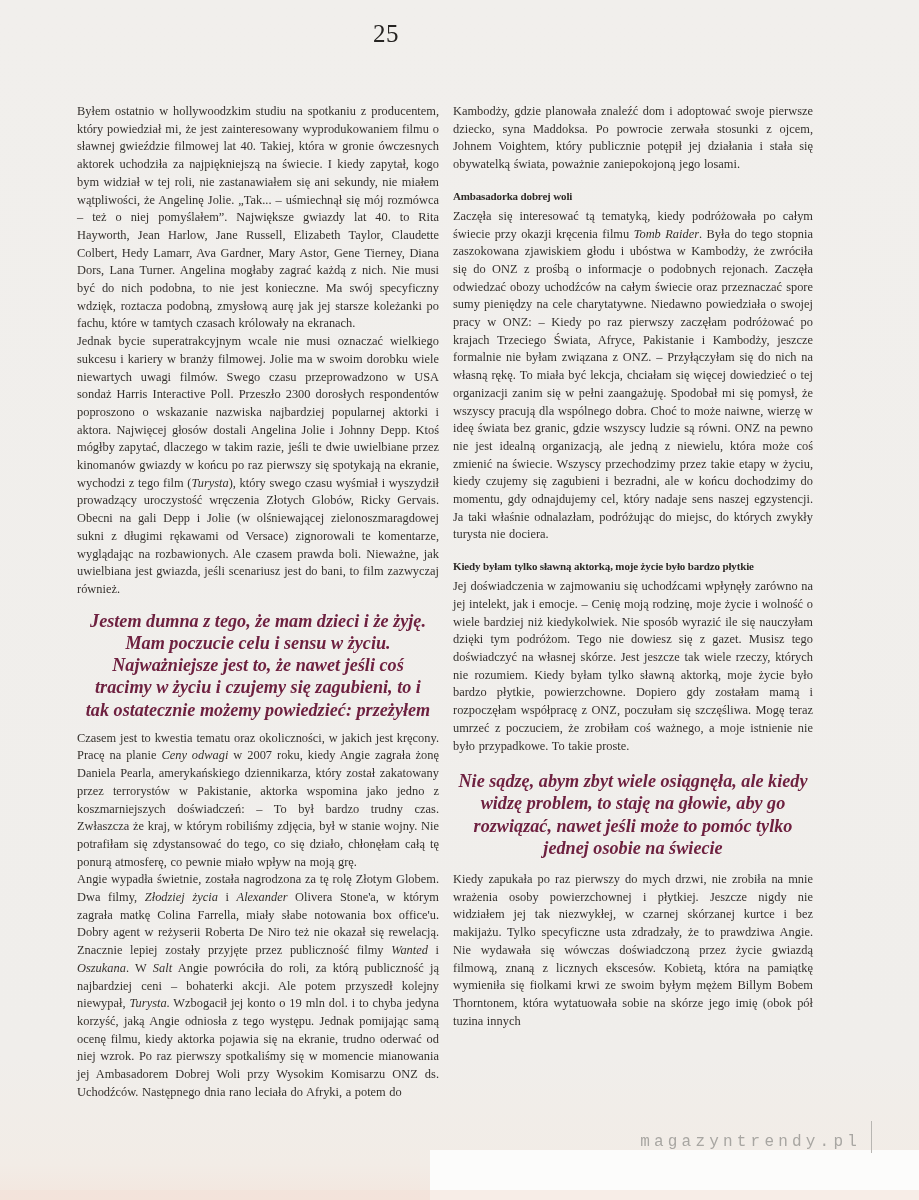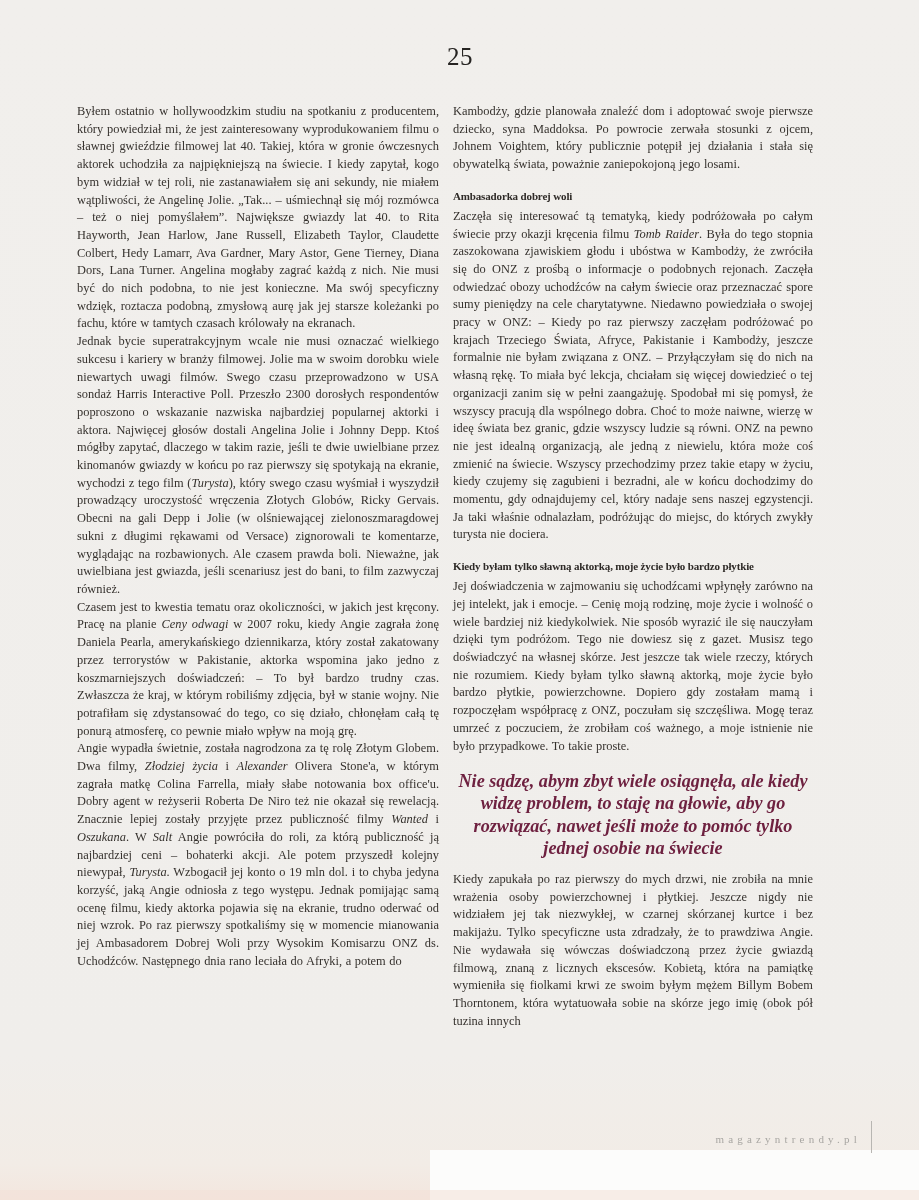--- a/index.html
+++ b/index.html
@@ -11,25 +11,24 @@
     margin: 0 auto;
     background: linear-gradient(180deg, #f1efec 0%, #f0eeeb 88%, #f2ece6 97%, #f3e6de 100%);
     overflow: hidden;
     font-family: "Liberation Serif", serif;
   }
   .page-number {
     position: absolute;
     top: 20px;
     left: 373px;
     width: 100px;
-    text-align: right;
+    text-align: left;
     font-size: 25px;
     color: #262422;
     letter-spacing: 0.5px;
-    margin-top: 23px;
   }
   .col {
     position: absolute;
     top: 103px;
   }
   .col-left  { left: 77px;  width: 362px; }
   .col-right { left: 446px; width: 360px; margin-left: 7px; }
   .body {
     margin: 0;
     font-size: 12.4px;
@@ -63,22 +62,22 @@
     left: 430px;
     top: 1150px;
     width: 489px;
     height: 50px;
     background: #fcfcfb;
   }
   .site-label {
     position: absolute;
     top: 1133px;
     right: 58px;
-    font-family: Liberation Serif, serif;
-    font-size: 11px;
+    font-family: Liberation Mono, monospace;
+    font-size: 16px;
     letter-spacing: 4.2px;
     color: #a8a6a2;
   }
   .footer-divider {
     position: absolute;
     left: 871px;
     top: 1121px;
     width: 1px;
     height: 32px;
     background: #b8b6b2;
@@ -106,20 +105,21 @@
 </head>
 <body>
 
 <div class="page">
 
   <div class="page-number">25</div>
 
   <div class="col col-left">
     <p class="body"><span>Byłem ostatnio w hollywoodzkim studiu na spotkaniu z producentem, który powiedział mi, że jest zainteresowany wyprodukowaniem filmu o sławnej gwieździe filmowej lat 40. Takiej, która w gronie ówczesnych aktorek uchodziła za najpiękniejszą na świecie. I kiedy zapytał, kogo bym widział w tej roli, nie zastanawiałem się ani sekundy, nie miałem wątpliwości, że Angelinę Jolie. „Tak... – uśmiechnął się mój rozmówca – też o niej pomyślałem”. Największe gwiazdy lat 40. to Rita Hayworth, Jean Harlow, Jane Russell, Elizabeth Taylor, Claudette Colbert, Hedy Lamarr, Ava Gardner, Mary Astor, Gene Tierney, Diana Dors, Lana Turner. Angelina mogłaby zagrać każdą z nich. Nie musi być do nich podobna, to nie jest konieczne. Ma swój specyficzny wdzięk, roztacza podobną, zmysłową aurę jak jej starsze koleżanki po fachu, które w tamtych czasach królowały na ekranach.</span></p>
     <p class="body"><span>Jednak bycie superatrakcyjnym wcale nie musi oznaczać wielkiego sukcesu i kariery w branży filmowej. Jolie ma w swoim dorobku wiele niewartych uwagi filmów. Swego czasu przeprowadzono w USA sondaż Harris Interactive Poll. Przeszło 2300 dorosłych respondentów poproszono o wskazanie nazwiska najbardziej popularnej aktorki i aktora. Najwięcej głosów dostali Angelina Jolie i Johnny Depp. Ktoś mógłby zapytać, dlaczego w takim razie, jeśli te dwie uwielbiane przez kinomanów gwiazdy w końcu po raz pierwszy się spotykają na ekranie, wychodzi z tego film (</span><i>Turysta</i><span>), który swego czasu wyśmiał i wyszydził prowadzący uroczystość wręczenia Złotych Globów, Ricky Gervais. Obecni na gali Depp i Jolie (w olśniewającej zielonoszmaragdowej sukni z długimi rękawami od Versace) zignorowali te komentarze, wyglądając na rozbawionych. Ale czasem prawda boli. Nieważne, jak uwielbiana jest gwiazda, jeśli scenariusz jest do bani, to film zazwyczaj również.</span></p>
+    <div class="pull-quote">Jestem dumna z tego, że mam dzieci i że żyję. Mam poczucie celu i sensu w życiu. Najważniejsze jest to, że nawet jeśli coś tracimy w życiu i czujemy się zagubieni, to i tak ostatecznie możemy powiedzieć: przeżyłem</div>
     <p class="body"><span>Czasem jest to kwestia tematu oraz okoliczności, w jakich jest kręcony. Pracę na planie </span><i>Ceny odwagi</i><span> w 2007 roku, kiedy Angie zagrała żonę Daniela Pearla, amerykańskiego dziennikarza, który został zakatowany przez terrorystów w Pakistanie, aktorka wspomina jako jedno z koszmarniejszych doświadczeń: – To był bardzo trudny czas. Zwłaszcza że kraj, w którym robiliśmy zdjęcia, był w stanie wojny. Nie potrafiłam się zdystansować do tego, co się działo, chłonęłam całą tę ponurą atmosferę, co pewnie miało wpływ na moją grę.</span></p>
     <p class="body"><span>Angie wypadła świetnie, została nagrodzona za tę rolę Złotym Globem. Dwa filmy, </span><i>Złodziej życia</i><span> i </span><i>Alexander</i><span> Olivera Stone'a, w którym zagrała matkę Colina Farrella, miały słabe notowania box office'u. Dobry agent w reżyserii Roberta De Niro też nie okazał się rewelacją. Znacznie lepiej zostały przyjęte przez publiczność filmy </span><i>Wanted</i><span> i </span><i>Oszukana</i><span>. W </span><i>Salt</i><span> Angie powróciła do roli, za którą publiczność ją najbardziej ceni – bohaterki akcji. Ale potem przyszedł kolejny niewypał, </span><i>Turysta</i><span>. Wzbogacił jej konto o 19 mln dol. i to chyba jedyna korzyść, jaką Angie odniosła z tego występu. Jednak pomijając samą ocenę filmu, kiedy aktorka pojawia się na ekranie, trudno oderwać od niej wzrok. Po raz pierwszy spotkaliśmy się w momencie mianowania jej Ambasadorem Dobrej Woli przy Wysokim Komisarzu ONZ ds. Uchodźców. Następnego dnia rano leciała do Afryki, a potem do</span></p>
   </div>
 
   <div class="col col-right">
     <p class="body"><span>Kambodży, gdzie planowała znaleźć dom i adoptować swoje pierwsze dziecko, syna Maddoksa. Po powrocie zerwała stosunki z ojcem, Johnem Voightem, który publicznie potępił jej działania i stała się obywatelką świata, poważnie zaniepokojoną jego losami.</span></p>
     <h3 class="subhead">Ambasadorka dobrej woli</h3>
     <p class="body"><span>Zaczęła się interesować tą tematyką, kiedy podróżowała po całym świecie przy okazji kręcenia filmu </span><i>Tomb Raider</i><span>. Była do tego stopnia zaszokowana zjawiskiem głodu i ubóstwa w Kambodży, że zwróciła się do ONZ z prośbą o informacje o podobnych rejonach. Zaczęła odwiedzać obozy uchodźców na całym świecie oraz przeznaczać spore sumy pieniędzy na cele charytatywne. Niedawno powiedziała o swojej pracy w ONZ: – Kiedy po raz pierwszy zaczęłam podróżować po krajach Trzeciego Świata, Afryce, Pakistanie i Kambodży, jeszcze formalnie nie byłam związana z ONZ. – Przyłączyłam się do nich na własną rękę. To miała być lekcja, chciałam się więcej dowiedzieć o tej organizacji zanim się w pełni zaangażuję. Spodobał mi się pomysł, że wszyscy pracują dla wspólnego dobra. Choć to może naiwne, wierzę w ideę świata bez granic, gdzie wszyscy ludzie są równi. ONZ na pewno nie jest idealną organizacją, ale jedną z niewielu, która może coś zmienić na świecie. Wszyscy przechodzimy przez takie etapy w życiu, kiedy czujemy się zagubieni i bezradni, ale w końcu dochodzimy do momentu, gdy odnajdujemy cel, który nadaje sens naszej egzystencji. Ja taki właśnie odnalazłam, podróżując do miejsc, do których zwykły turysta nie dociera.</span></p>
     <h3 class="subhead">Kiedy byłam tylko sławną aktorką, moje życie było bardzo płytkie</h3>
     <p class="body"><span>Jej doświadczenia w zajmowaniu się uchodźcami wpłynęły zarówno na jej intelekt, jak i emocje. – Cenię moją rodzinę, moje życie i wolność o wiele bardziej niż kiedykolwiek. Nie sposób wyrazić ile się nauczyłam dzięki tym podróżom. Tego nie dowiesz się z gazet. Musisz tego doświadczyć na własnej skórze. Jest jeszcze tak wiele rzeczy, których nie rozumiem. Kiedy byłam tylko sławną aktorką, moje życie było bardzo płytkie, powierzchowne. Dopiero gdy zostałam mamą i rozpoczęłam współpracę z ONZ, poczułam się szczęśliwa. Mogę teraz umrzeć z poczuciem, że zrobiłam coś ważnego, a moje istnienie nie było przypadkowe. To takie proste.</span></p>

